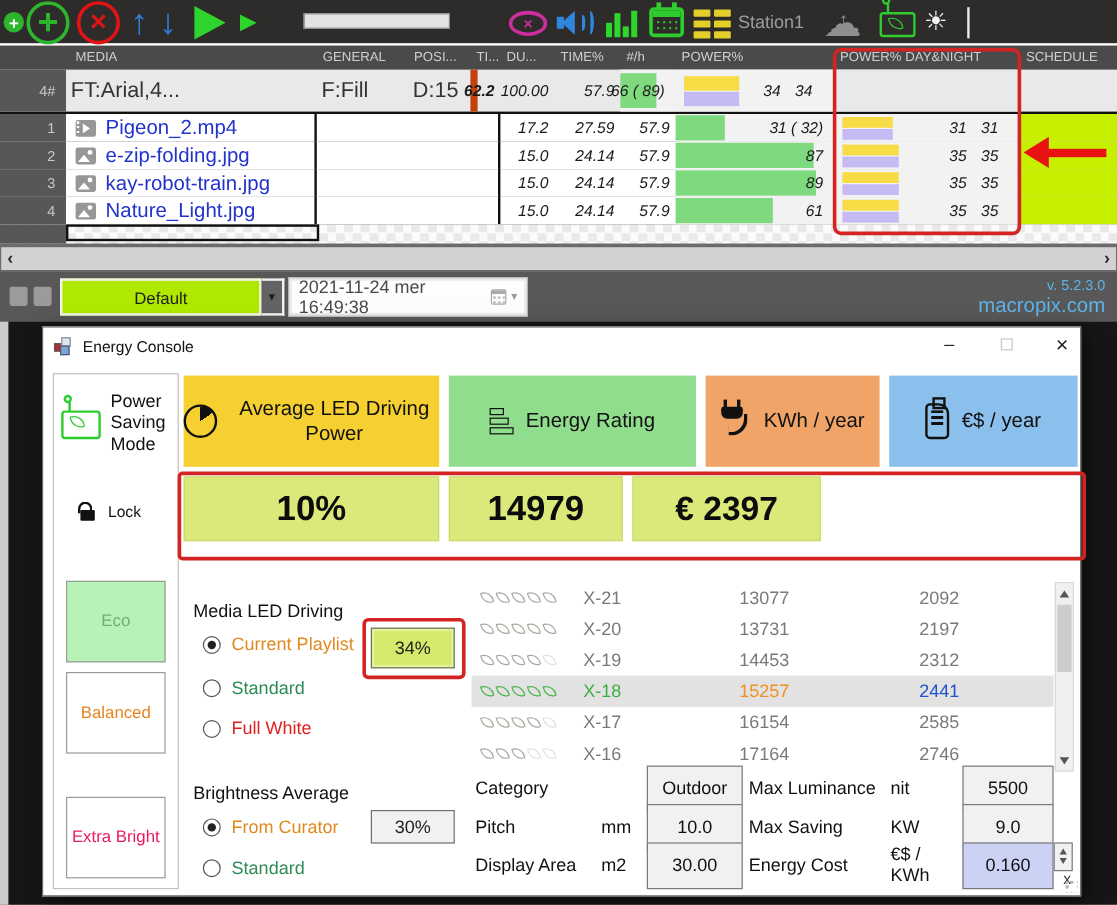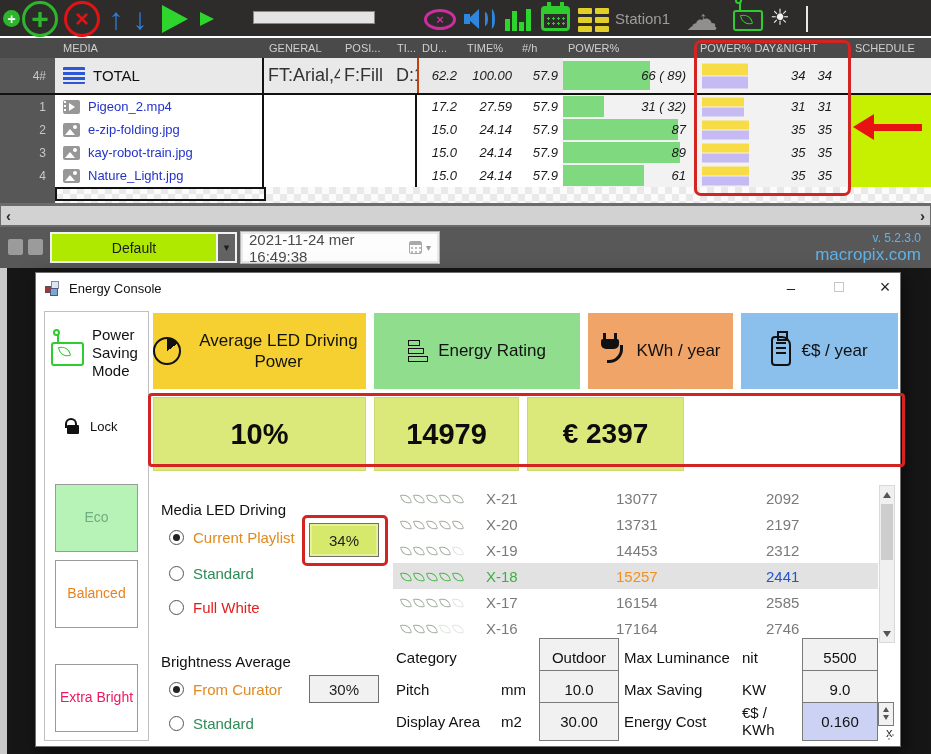--- a/index.html
+++ b/index.html
@@ -57,30 +57,30 @@
   .col-headers { display:grid; grid-template-columns:55px 209px 76px 52px 25px 45px 55px 46px 132px 155px 1fr; height:20px; background:#4a4a4a; align-items:center; color:#cfcfcf; font-size:11px; }
   .col-headers > div { padding-left:5px; white-space:nowrap; overflow:hidden; }
   .ch-media { padding-left:8px !important; }
 
   
   .total-row { display:grid; grid-template-columns:55px 209px 76px 52px 25px 45px 55px 46px 132px 155px 1fr; height:37px; background:#e9e9e9; align-items:center; border-bottom:2px solid #111; font-size:13px; }
   .t-row { display:grid; grid-template-columns:55px 209px 153px 45px 55px 46px 132px 155px 1fr; height:23px; background:#fff; align-items:center; font-size:13px; }
   .c-num { background:#575757; color:#c8c8c8; height:100%; display:flex; align-items:center; justify-content:flex-end; padding-right:9px; font-size:12px; }
   .c-media { display:flex; align-items:center; gap:8px; padding-left:8px; height:100%; border-right:2px solid #111; }
   .total-row .c-media { font-size:15px; color:#111; }
-  .file-name { color:#2233cc; font-size:13px; }
+  .file-name { color:#2233cc; font-size:17px; }
   .hamburger { width:22px; height:17px; background:repeating-linear-gradient(#2b57d8 0 3px, transparent 3px 5px); border-radius:1px; }
   .file-icon { position:relative; width:17px; height:14px; background:#979797; border-radius:2px; flex:0 0 auto; }
   .file-icon.image::before { content:""; position:absolute; right:3px; top:2px; width:4px; height:4px; border-radius:50%; background:#fff; }
   .file-icon.image::after { content:""; position:absolute; left:2px; bottom:2px; width:0; height:0; border-left:5px solid transparent; border-right:5px solid transparent; border-bottom:6px solid #fff; }
   .file-icon.video::after { content:""; position:absolute; left:6px; top:3px; width:0; height:0; border-left:6px solid #fff; border-top:4px solid transparent; border-bottom:4px solid transparent; }
   .file-icon.video::before { content:""; position:absolute; left:1px; top:1px; width:2px; height:12px; background:repeating-linear-gradient(#fff 0 2px, transparent 2px 4px); box-shadow:12px 0 0 #fff0; }
   .num-cell { font-style:italic; color:#1a1a1a; text-align:right; padding-right:5px; white-space:nowrap; }
   .gen-cell { color:#333; font-size:18px; white-space:nowrap; overflow:hidden; padding-left:4px; }
-  .b-left { border-left:2px solid #c2410c; height:100%; display:flex; align-items:center; justify-content:flex-end; }
+  .b-left { border-left:6px solid #c2410c; height:100%; display:flex; align-items:center; justify-content:flex-end;font-weight:bold; }
   .c-general-empty { border-right:2px solid #111; height:100%; }
   .c-power { position:relative; height:100%; background:#f2f2f2; }
   .pbar { position:absolute; left:0; top:8%; height:84%; background:#7fd97f; }
   .t-row .pbar { top:6%; height:88%; }
   .plabel { position:absolute; right:4px; top:0; height:100%; display:flex; align-items:center; }
   .c-dn { position:relative; height:100%; background:#f2f2f2; }
   .dn-bars { position:absolute; left:7px; top:50%; transform:translateY(-50%); width:135px; display:flex; flex-direction:column; gap:1px; }
   .dbar { display:block; height:9px; background:#f7dc45; }
   .nbar { display:block; height:9px; background:#c6baf2; }
   .total-row .dbar, .total-row .nbar { height:12px; }
@@ -163,21 +163,21 @@
   .plug-ico { position:relative; width:26px; height:36px; flex:0 0 auto; }
   .plug-ico .pr { position:absolute; top:0; left:3px; width:14px; height:7px; background:linear-gradient(90deg,#111 0 3px,transparent 3px 11px,#111 11px 14px); }
   .plug-ico .bd { position:absolute; top:6px; left:1px; width:18px; height:10px; background:#111; border-radius:2px 2px 5px 5px; }
   .plug-ico .cd { position:absolute; top:12px; left:7px; width:16px; height:18px; border:3px solid #111; border-top:none; border-left:none; border-radius:0 0 14px 0; }
   .euro-ico { position:relative; width:20px; height:30px; border:2px solid #111; border-radius:4px 9px 4px 4px; flex:0 0 auto; }
   .euro-ico::before { content:""; position:absolute; left:4px; top:-7px; width:7px; height:6px; border:2px solid #111; }
   .euro-ico::after { content:""; position:absolute; left:3px; top:4px; right:3px; height:14px; background:repeating-linear-gradient(#111 0 2px, transparent 2px 5px); }
 
   
   .result-row { position:absolute; left:117px; top:124px; display:flex; gap:8px; }
-  .result-cell { height:74px; background:#dbe97b; border:1px solid #cbd96e; display:flex; align-items:center; justify-content:center; gap:8px; font-weight:bold; color:#0c0c0c; }
+  .result-cell { height:54px; background:#dbe97b; border:1px solid #cbd96e; display:flex; align-items:center; justify-content:center; gap:8px; font-weight:bold; color:#0c0c0c; }
   .rc-0 { width:213px; font-size:29px; }
   .rc-1 { width:206px; }
   .rc-2 { width:145px; font-size:29px; }
   .rc-3 { width:157px; font-size:28px; }
   .rc-1 .r-leaves .leaf { width:14px; height:14px; border-color:#86b93e; margin-right:1px; }
   .rc-1 .r-leaves .leaf.off { border-color:#c4d489; }
   .rc-1 .r-val { font-size:20px; color:#9fb55e; font-weight:bold; }
   .ann-result { left:112px; top:120px; width:757px; height:74px; border-radius:4px; }
 
   
@@ -290,24 +290,20 @@
     <div>DU...</div>
     <div>TIME%</div>
     <div>#/h</div>
     <div>POWER%</div>
     <div>POWER% DAY&amp;NIGHT</div>
     <div>SCHEDULE</div>
   </div>
 
   <div class="total-row">
     <div class="c-num">4#</div>
-    <div class="c-media">
-      <span class="hamburger"></span>
-      <span>TOTAL</span>
-    </div>
     <div class="gen-cell">FT:Arial,4...</div>
     <div class="gen-cell">F:Fill</div>
     <div class="gen-cell">D:15</div>
     <div class="num-cell b-left">62.2</div>
     <div class="num-cell">100.00</div>
     <div class="num-cell">57.9</div>
     <div class="c-power">
       <span class="pbar" style="width:66%"></span>
       <span class="plabel num-cell">66 ( 89)</span>
     </div>

